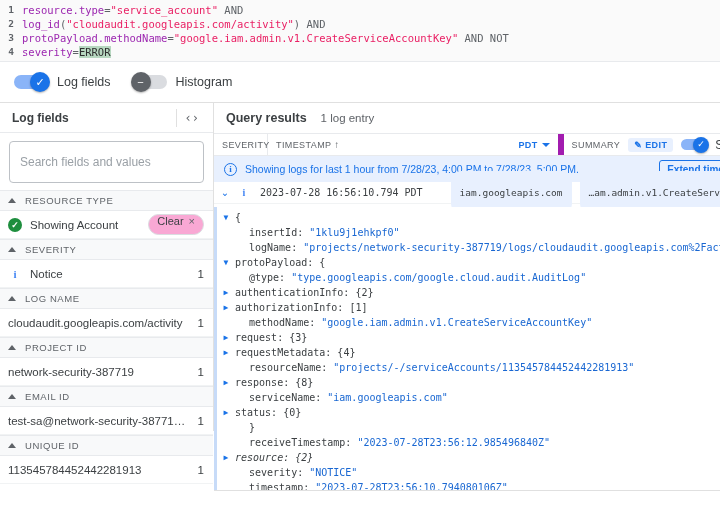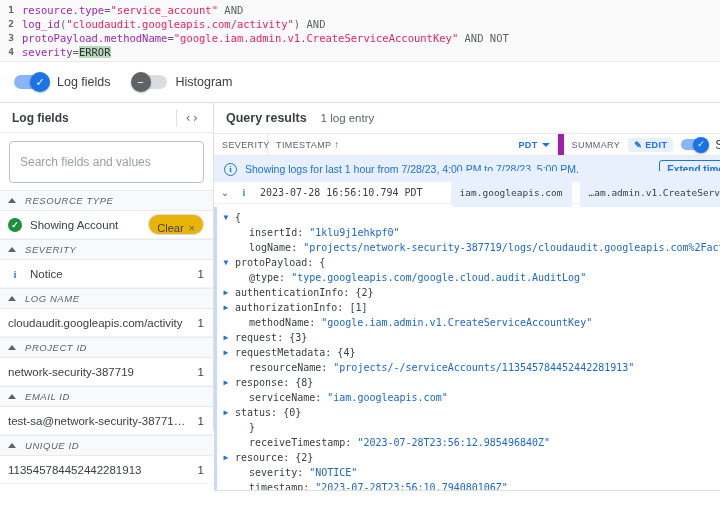--- a/index.html
+++ b/index.html
@@ -82,21 +82,20 @@
     display: flex; align-items: center; padding-left: 8px;
   }
   .caret-up {
     width: 0; height: 0; border-left: 4px solid transparent;
     border-right: 4px solid transparent; border-bottom: 5px solid #5f6368;
     margin-right: 9px; flex: none;
   }
   .lf-group-title {
     font-size: 9.5px; color: #5f6368; letter-spacing: .55px;
     text-transform: uppercase;
-    font-style: italic;
   }
   .lf-row {
     height: 28px; display: flex; align-items: center;
     padding: 0 9px 0 8px; border-bottom: 1px solid #f1f3f4;
   }
   .lf-row-icon { width: 22px; flex: none; display: flex; align-items: center; }
   .check-circle {
     width: 14px; height: 14px; border-radius: 50%; background: #1e8e3e;
     color: #fff; font-size: 9px; line-height: 14px; text-align: center;
     font-weight: 700;
@@ -104,24 +103,24 @@
   .info-i {
     width: 14px; text-align: center; color: #4285f4;
     font-size: 11px; font-weight: 700; font-family: "Liberation Serif", serif;
   }
   .lf-row-label {
     flex: 1; font-size: 11.5px; color: #3c4043;
     overflow: hidden; white-space: nowrap; text-overflow: ellipsis;
   }
   .lf-count { font-size: 11.5px; color: #3c4043; margin-left: 6px; }
   .clear-chip {
-    display: flex; align-items: flex-end; gap: 5px;
+    display: flex; align-items: flex-start; gap: 5px;
     border: 1px solid #dadce0; border-radius: 12px;
     height: 21px; padding: 0 8px; font-size: 11px; color: #3c4043;
-    background: #eab308;
+    background: #f9a8d4;
   }
   .clear-x { font-size: 11px; color: #5f6368; }
 
   
   #results-panel {
     position: absolute; left: 214px; top: 103px; width: 592px; height: 402px;
     background: #fff;
   }
   #qr-header { height: 30px; display: flex; align-items: baseline; padding: 8px 0 0 12px; }
   #qr-title { font-size: 12.5px; font-weight: 700; color: #3c4043; }
@@ -377,18 +376,18 @@
       <div class="j-line"><span class="j-tw closed"></span><span style="padding-left: 0px;"><span class="j-key">authorizationInfo: </span><span class="j-brace">[1]</span></span></div>
       <div class="j-line"><span class="j-tw"></span><span style="padding-left: 14px;"><span class="j-key">methodName: </span><span class="j-val">"google.iam.admin.v1.CreateServiceAccountKey"</span></span></div>
       <div class="j-line"><span class="j-tw closed"></span><span style="padding-left: 0px;"><span class="j-key">request: </span><span class="j-brace">{3}</span></span></div>
       <div class="j-line"><span class="j-tw closed"></span><span style="padding-left: 0px;"><span class="j-key">requestMetadata: </span><span class="j-brace">{4}</span></span></div>
       <div class="j-line"><span class="j-tw"></span><span style="padding-left: 14px;"><span class="j-key">resourceName: </span><span class="j-val">"projects/-/serviceAccounts/113545784452442281913"</span></span></div>
       <div class="j-line"><span class="j-tw closed"></span><span style="padding-left: 0px;"><span class="j-key">response: </span><span class="j-brace">{8}</span></span></div>
       <div class="j-line"><span class="j-tw"></span><span style="padding-left: 14px;"><span class="j-key">serviceName: </span><span class="j-val">"iam.googleapis.com"</span></span></div>
       <div class="j-line"><span class="j-tw closed"></span><span style="padding-left: 0px;"><span class="j-key">status: </span><span class="j-brace">{0}</span></span></div>
       <div class="j-line"><span class="j-tw"></span><span style="padding-left: 14px;"><span class="j-brace">}</span></span></div>
       <div class="j-line"><span class="j-tw"></span><span style="padding-left: 14px;"><span class="j-key">receiveTimestamp: </span><span class="j-val">"2023-07-28T23:56:12.985496840Z"</span></span></div>
-      <div class="j-line"><span class="j-tw closed"></span><span style="padding-left: 0px;"><span class="j-key">resource: </span><span class="j-brace">{2}</span></span></div>
+      <div class="j-line"><span class="j-tw closed"></span><span style="padding-left: 0px; font-style: italic;"><span class="j-key">resource: </span><span class="j-brace">{2}</span></span></div>
       <div class="j-line"><span class="j-tw"></span><span style="padding-left: 14px;"><span class="j-key">severity: </span><span class="j-val">"NOTICE"</span></span></div>
       <div class="j-line"><span class="j-tw"></span><span style="padding-left: 14px;"><span class="j-key">timestamp: </span><span class="j-val">"2023-07-28T23:56:10.794080106Z"</span></span></div>
     </div>
   <div id="panel-bottom-border"></div>
 </div>
 
 </body></html>

